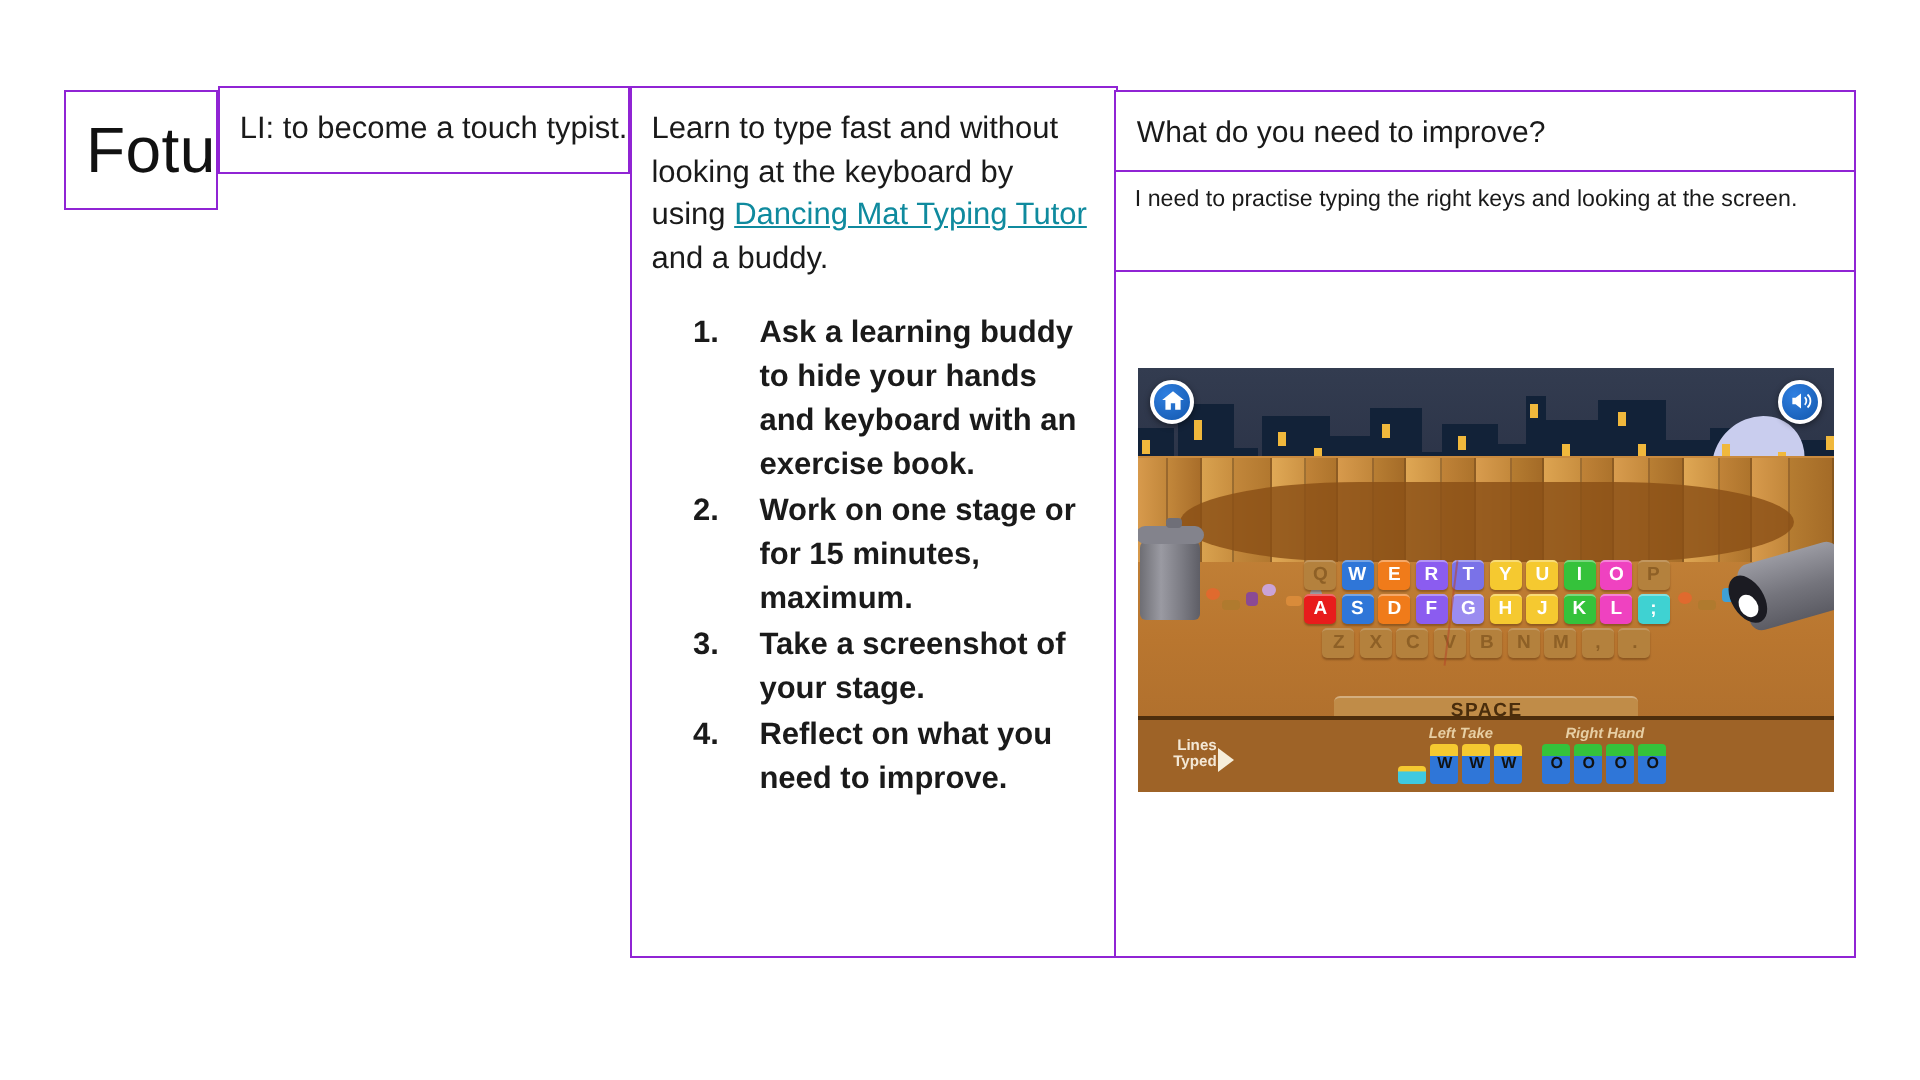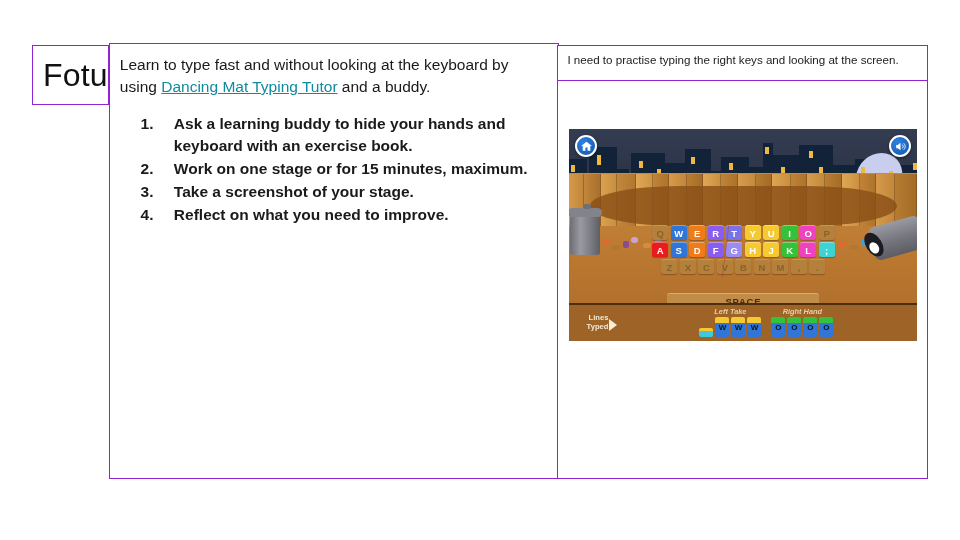--- a/index.html
+++ b/index.html
@@ -52,21 +52,21 @@
   #steps-list {
     margin-top: 16px; padding-left: 38px;
     font-size: 15.5px; color: #1a1a1a; line-height: 1.42;
   }
   #steps-list li { margin-bottom: 1px; padding-left: 16px; font-weight: bold; }
 
   
   #question-cell { height: 42px; display: flex; align-items: center; }
   #question-text { font-size: 15px; color: #1a1a1a; padding-left: 10px; }
 
-  #answer-cell { height: 37px; padding: 6px 9px 0 9px; }
+  #answer-cell { height: 51px; padding: 6px 9px 0 9px; }
   #answer-text { font-size: 11.6px; color: #1a1a1a; line-height: 1.36; }
 
   #image-cell { flex: 1; position: relative; overflow: hidden; }
 
   
   #game-shot {
     position: absolute;
     left: 11px; top: 48px;
     width: 348px; height: 212px;
     background: #2d3546;
@@ -260,35 +260,41 @@
 <body>
 
 <div id="slide-table">
 
   <div class="col-left">
 
     <div class="cell" id="title-cell">
       <span id="page-title">Fotu</span>
     </div>
 
+    <div class="cell" id="li-cell">
+      <span id="li-text">LI: to become a touch typist.</span>
+    </div>
 
     <div class="cell" id="body-cell">
       <p id="intro-text"><span>Learn to type fast and without looking at the keyboard by using </span><a id="intro-link">Dancing Mat Typing Tutor</a><span> and a buddy.</span></p>
 
       <ol id="steps-list">
         <li>Ask a learning buddy to hide your hands and keyboard with an exercise book.</li>
         <li>Work on one stage or for 15 minutes, maximum.</li>
         <li>Take a screenshot of your stage.</li>
         <li>Reflect on what you need to improve.</li>
       </ol>
     </div>
   </div>
 
   <div class="col-right">
 
+    <div class="cell" id="question-cell">
+      <span id="question-text">What do you need to improve?</span>
+    </div>
 
     <div class="cell" id="answer-cell">
       <div id="answer-text">I need to practise typing the right keys and looking at the screen.</div>
     </div>
 
     <div class="cell" id="image-cell">
 
       <div id="game-shot">
 
         <div id="sky">

